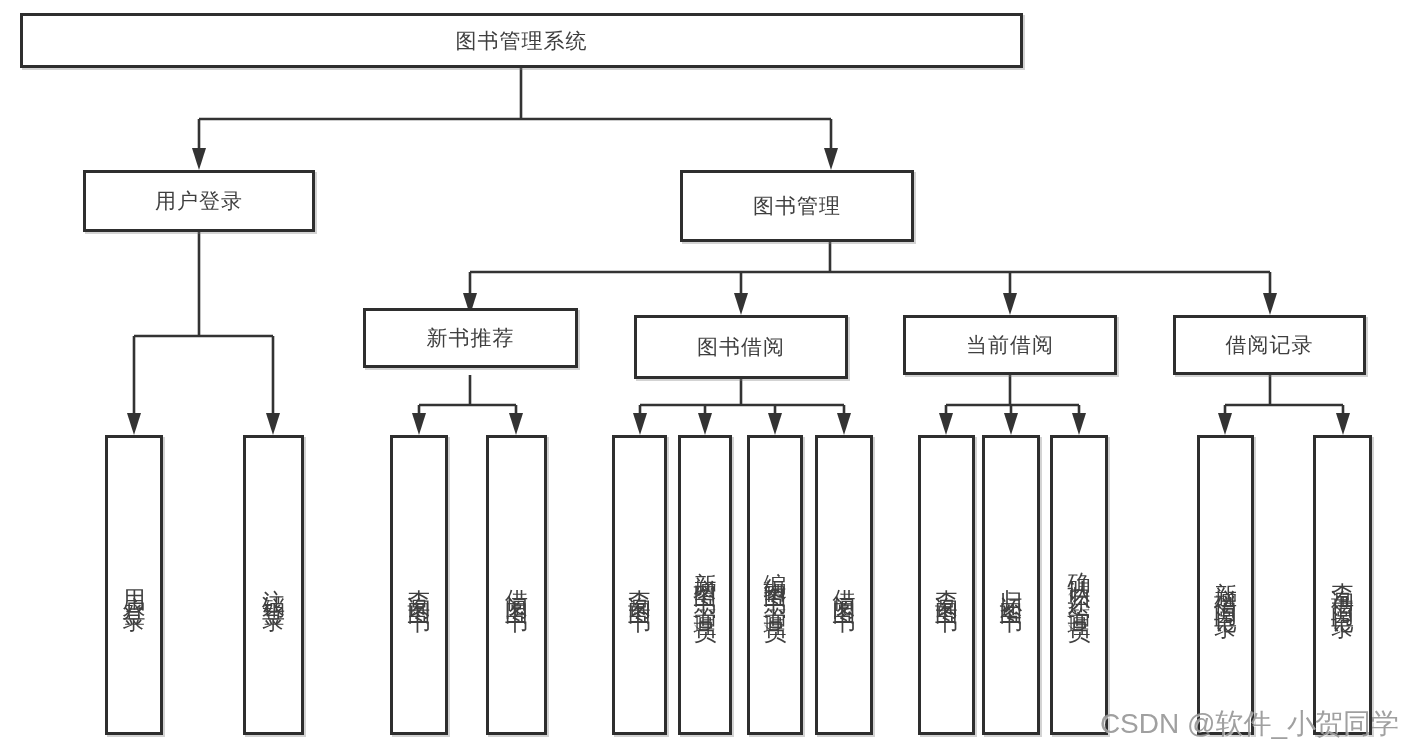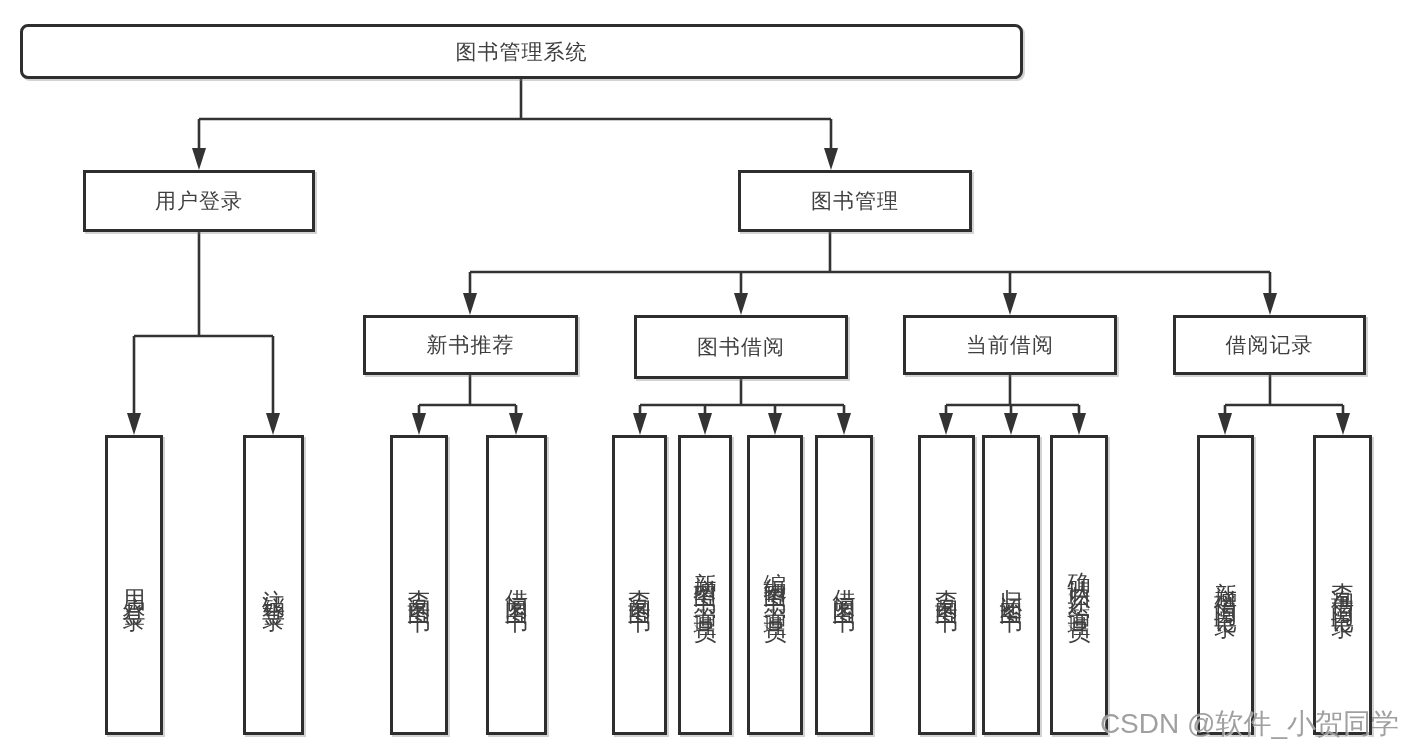--- a/index.html
+++ b/index.html
@@ -95,26 +95,26 @@
     <path d="M1010 375 V405 M946 405 H1079 M946 405 V416 M1011 405 V416 M1079 405 V416"></path>
     <polygon points="939,413 953,413 946,435"></polygon>
     <polygon points="1004,413 1018,413 1011,435"></polygon>
     <polygon points="1072,413 1086,413 1079,435"></polygon>
 
     <path d="M1270 375 V405 M1225 405 H1343 M1225 405 V416 M1343 405 V416"></path>
     <polygon points="1218,413 1232,413 1225,435"></polygon>
     <polygon points="1336,413 1350,413 1343,435"></polygon>
   </svg>
 
-  <div class="box h" style="left:20px; top:24px; width:1003px; height:55px;border-radius:8px;">图书管理系统</div>
+  <div class="box h" style="left:20px; top:13px; width:1003px; height:55px;">图书管理系统</div>
 
   <div class="box h" style="left:83px; top:170px; width:232px; height:62px;">用户登录</div>
-  <div class="box h" style="left:738px; top:170px; width:234px; height:62px;">图书管理</div>
+  <div class="box h" style="left:680px; top:170px; width:234px; height:72px;">图书管理</div>
 
-  <div class="box h" style="left:363px; top:315px; width:215px; height:60px;">新书推荐</div>
+  <div class="box h" style="left:363px; top:308px; width:215px; height:60px;">新书推荐</div>
   <div class="box h" style="left:634px; top:315px; width:214px; height:64px;">图书借阅</div>
   <div class="box h" style="left:903px; top:315px; width:214px; height:60px;">当前借阅</div>
   <div class="box h" style="left:1173px; top:315px; width:193px; height:60px;font-family:Liberation Mono, monospace;">借阅记录</div>
 
   <div class="box v" style="left:105px; top:435px; width:58px; height:300px;">用户登录</div>
   <div class="box v" style="left:243px; top:435px; width:61px; height:300px;">注销登录</div>
 
   <div class="box v" style="left:390px; top:435px; width:58px; height:300px;">查询图书</div>
   <div class="box v" style="left:486px; top:435px; width:61px; height:300px;">借阅图书</div>
 

